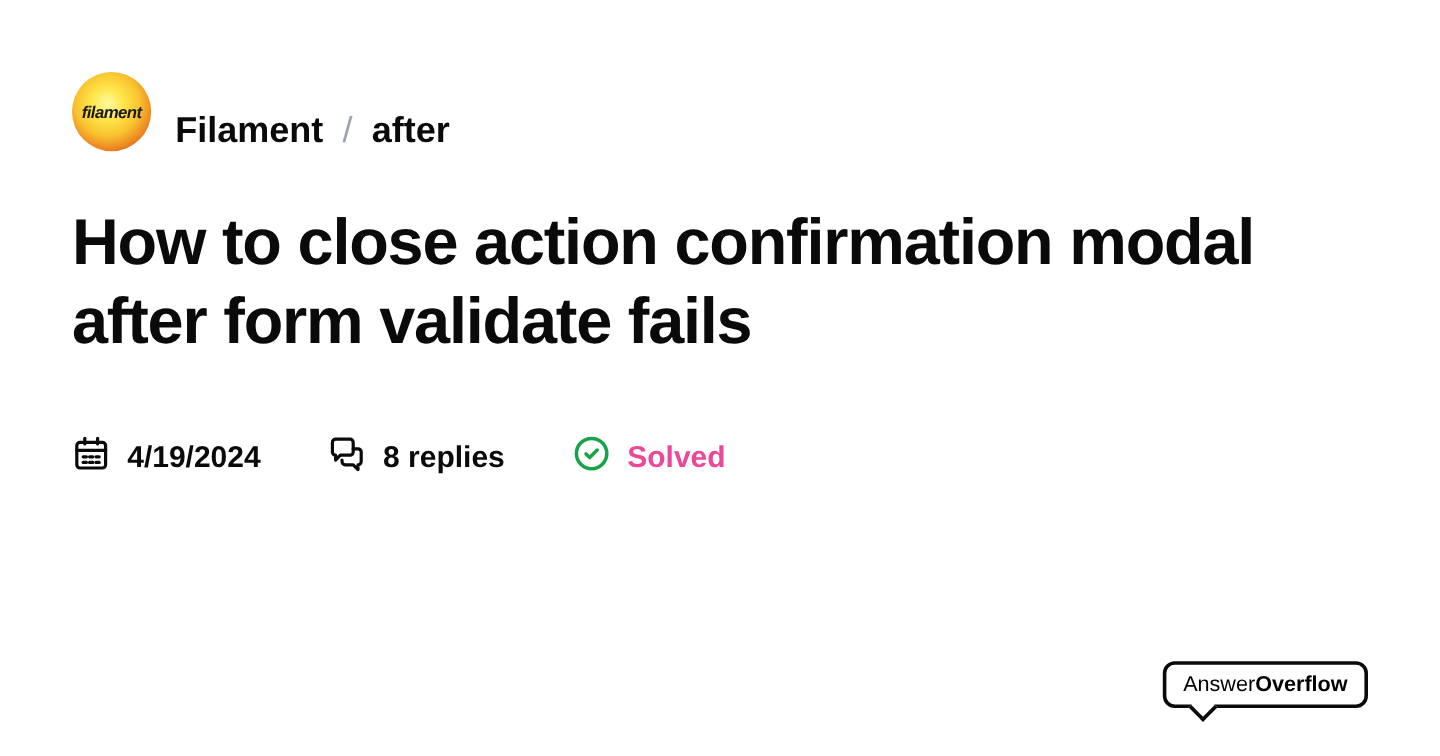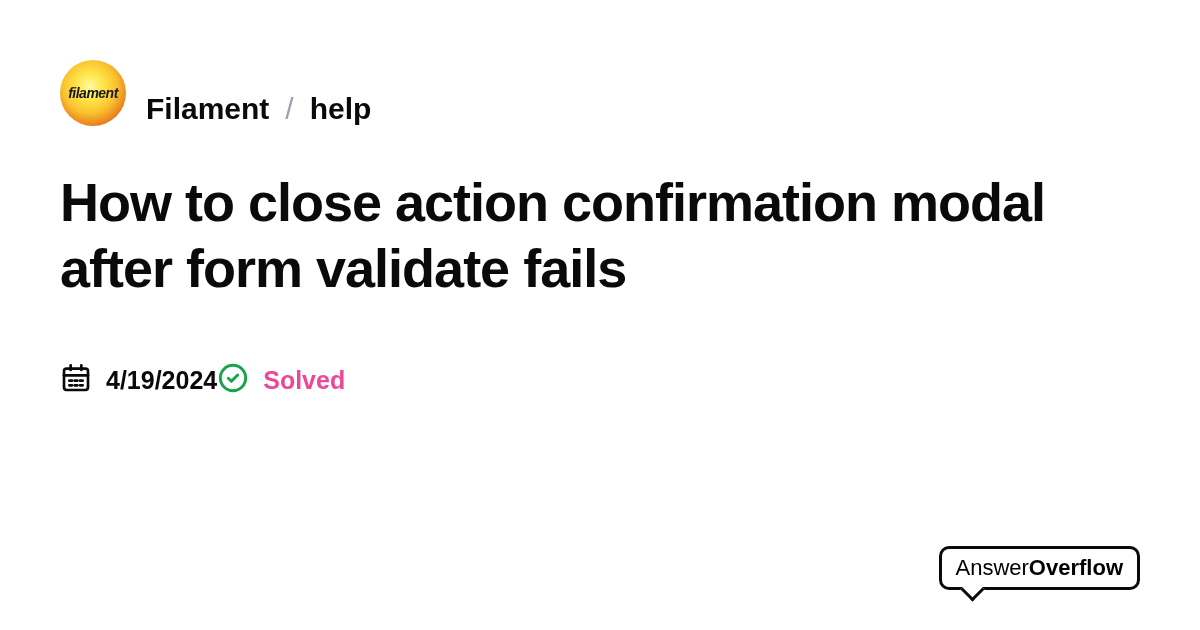--- a/index.html
+++ b/index.html
@@ -53,20 +53,21 @@
       font-weight: 800;
       line-height: 1.22;
       color: #0a0a0a;
       letter-spacing: -1px;
       margin-bottom: 60px;
       margin-top: 37px;
     }
     .meta-row {
       display: flex;
       align-items: center;
+      gap: 56px;
     }
     .meta-item {
       display: flex;
       align-items: center;
       gap: 14px;
       font-size: 25px;
       font-weight: 700;
       color: #0a0a0a;
     }
     .meta-item.solved {
@@ -79,21 +80,21 @@
       position: absolute;
       bottom: 40px;
       right: 60px;
       display: flex;
       align-items: center;
     }
     .footer-logo .bubble {
       border: 3px solid #0a0a0a;
       border-radius: 10px;
       padding: 6px 14px 6px 14px;
-      font-size: 22px;
+      font-size: 18px;
       font-weight: 500;
       position: relative;
       background: #fff;
     }
     .footer-logo .bubble::after {
       content: "";
       position: absolute;
       bottom: -11px;
       left: 22px;
       width: 14px;
@@ -108,21 +109,21 @@
     }
   </style>
 </head>
 <body>
 
 <div class="header">
   <div class="avatar">filament</div>
   <div class="breadcrumb">
     <span>Filament</span>
     <span class="separator">/</span>
-    <span>help</span>
+    <span>after</span>
   </div>
 </div>
 
 <h1 class="title">How to close action confirmation modal after form validate fails</h1>
 
 <div class="meta-row">
   <div class="meta-item">
     <span class="icon">
       <svg width="32" height="32" viewBox="0 0 24 24" fill="none" stroke="#0a0a0a" stroke-width="2" stroke-linecap="round" stroke-linejoin="round">
         <rect x="3" y="5" width="18" height="16" rx="2"></rect>
@@ -133,20 +134,29 @@
         <line x1="11" y1="14" x2="13" y2="14"></line>
         <line x1="15" y1="14" x2="17" y2="14"></line>
         <line x1="7" y1="17.5" x2="9" y2="17.5"></line>
         <line x1="11" y1="17.5" x2="13" y2="17.5"></line>
         <line x1="15" y1="17.5" x2="17" y2="17.5"></line>
       </svg>
     </span>
     <span>4/19/2024</span>
   </div>
 
+  <div class="meta-item">
+    <span class="icon">
+      <svg width="32" height="32" viewBox="0 0 24 24" fill="none" stroke="#0a0a0a" stroke-width="2" stroke-linecap="round" stroke-linejoin="round">
+        <path d="M3 5 a2 2 0 0 1 2 -2 h9 a2 2 0 0 1 2 2 v6 a2 2 0 0 1 -2 2 h-6 l-3 3 v-3 a2 2 0 0 1 -2 -2 z"></path>
+        <path d="M16 9 h3 a2 2 0 0 1 2 2 v6 a2 2 0 0 1 -2 2 v3 l-3 -3 h-5 a2 2 0 0 1 -2 -2 v-1"></path>
+      </svg>
+    </span>
+    <span>8 replies</span>
+  </div>
 
   <div class="meta-item solved">
     <span class="icon">
       <svg width="32" height="32" viewBox="0 0 24 24" fill="none" stroke="#18a34a" stroke-width="2.2" stroke-linecap="round" stroke-linejoin="round">
         <circle cx="12" cy="12" r="9.5"></circle>
         <path d="M8.5 12.2 l2.3 2.3 l4.7 -4.7"></path>
       </svg>
     </span>
     <span>Solved</span>
   </div>

